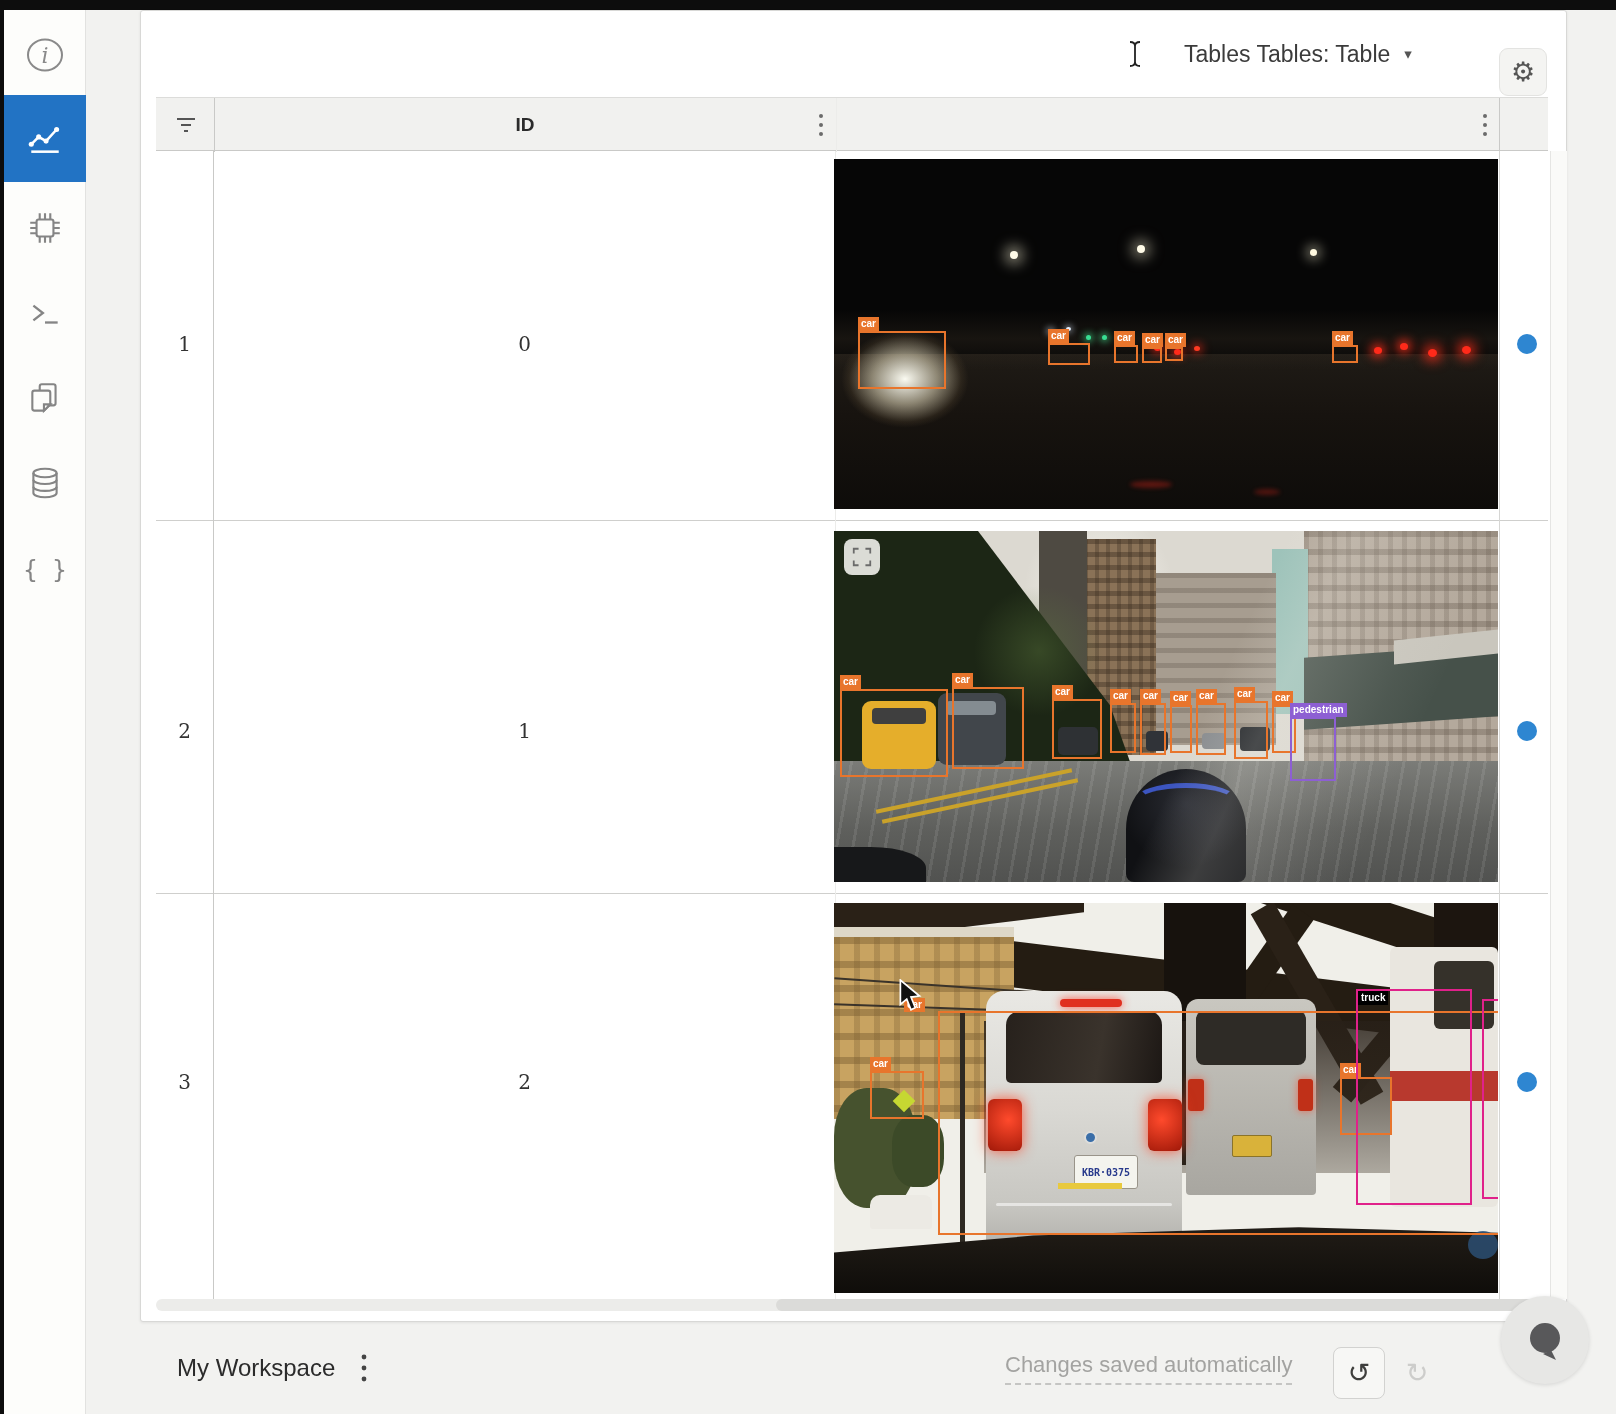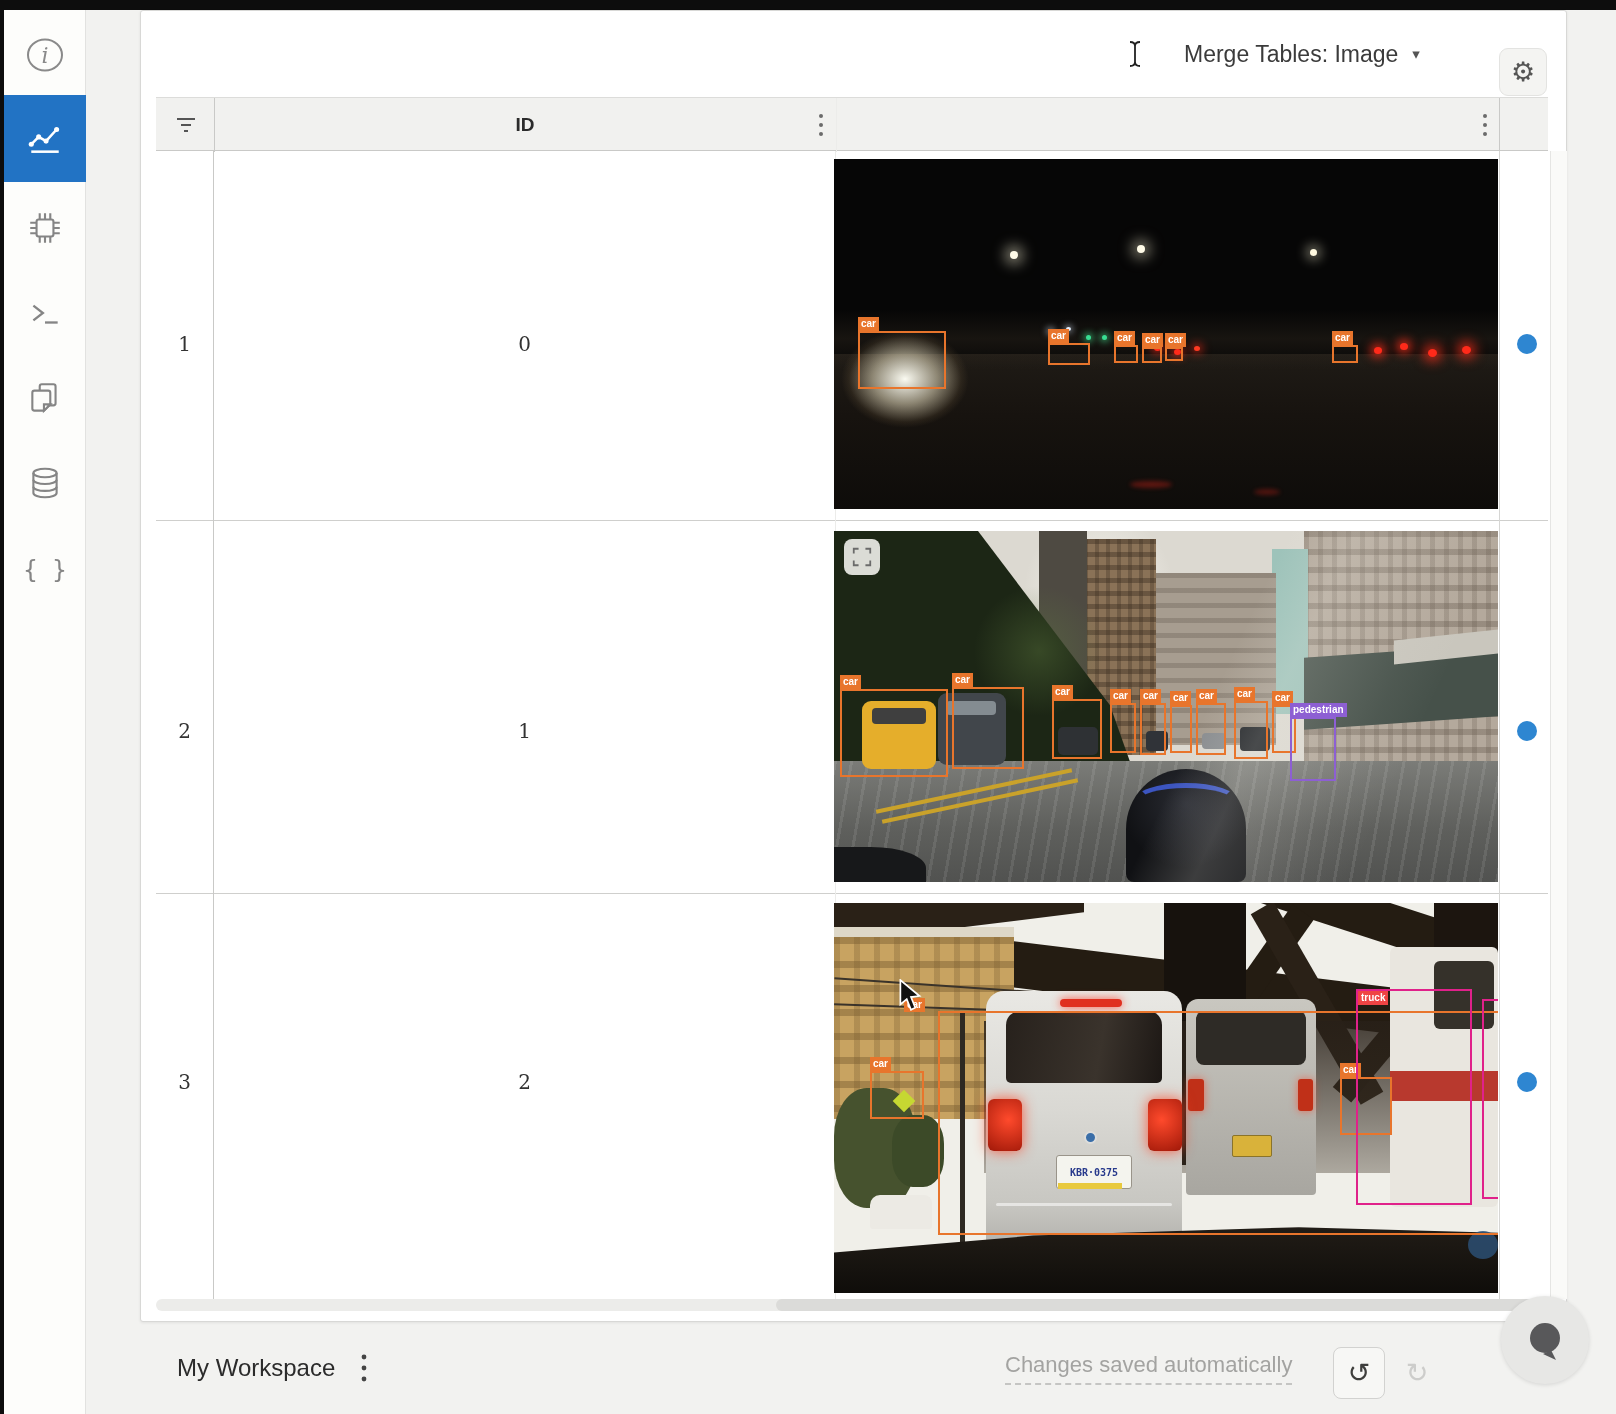--- a/index.html
+++ b/index.html
@@ -47,21 +47,21 @@
   #hthumb { left:620px; top:0; width:772px; height:12px; background:#dbdbd9; border-radius:6px; }
 
   
   .scene { position:absolute; left:693px; overflow:hidden; background:#060606; }
   .bbox { position:absolute; border:2px solid #e8752c; }
   .bbox-p { position:absolute; border:2px solid #8d5fd3; }
   .bbox-k { position:absolute; border:2px solid #e0218a; }
   .bl { position:absolute; height:14px; line-height:14px; padding:0 3px; font-size:10px; font-weight:bold;
         color:#fff; background:#e8752c; white-space:nowrap; }
   .bl-p { background:#8d5fd3; }
-  .bl-k { background:#ef4444; }
+  .bl-k { background:#000000; }
   .glow { position:absolute; border-radius:50%; }
 
   
   #ws-label { left:177px; top:1345px; height:46px; display:flex; align-items:center; font-size:24px; color:#2b2b2b; }
   #ws-kebab { left:352px; top:1348px; width:24px; height:40px; display:flex; align-items:center; justify-content:center; }
   #save-status { left:1005px; top:1352px; font-size:22px; color:#a3a3a1; border-bottom:2px dashed #c5c5c3; padding-bottom:5px; }
   .undo-btn { position:absolute; top:1347px; width:52px; height:52px; border-radius:8px;
               display:flex; align-items:center; justify-content:center; font-size:27px; }
   #undo { left:1333px; background:#f7f7f5; border:1px solid #d2d2d0; color:#3e3e3c; }
   #redo { left:1391px; color:#cdcdcb; }
@@ -125,21 +125,21 @@
   </div>
 </div>
 
 <div class="abs" id="card">
 
 
   <div class="abs" id="hdr-right">
     <svg width="18" height="30" viewBox="0 0 18 30" fill="none" stroke="#222" stroke-width="1.8">
       <path d="M4 3 c3 0 5 1 5 4 c0 -3 2 -4 5 -4 M4 27 c3 0 5 -1 5 -4 c0 3 2 4 5 4 M9 7 v16"></path>
     </svg>
-    <span id="merge-label">Merge Tables: Image</span>
+    <span id="merge-label">Tables Tables: Table</span>
     <span id="merge-caret">▾</span>
   </div>
   <div class="abs" id="gear-btn">
     <span>⚙</span>
   </div>
 
   <div class="abs" id="thead">
     <div class="abs" style="left:18px; top:16px;">
       <svg width="24" height="22" viewBox="0 0 24 22" stroke="#555" stroke-width="2" fill="none">
         <path d="M3 5 h18 M7 11 h10 M10 17 h4"></path>
@@ -303,21 +303,21 @@
     <div class="abs" style="left:354px; top:176px; width:16px; height:32px; background:#c03018; border-radius:3px; box-shadow:0 0 8px rgba(255,60,30,.6);"></div>
     <div class="abs" style="left:464px; top:176px; width:15px; height:32px; background:#c03018; border-radius:3px; box-shadow:0 0 8px rgba(255,60,30,.6);"></div>
     <div class="abs" style="left:398px; top:232px; width:40px; height:22px; background:#d9b23a; border:1px solid #8a732a; border-radius:2px;"></div>
 
     <div class="abs" style="left:152px; top:88px; width:196px; height:302px; background:linear-gradient(180deg,#e9e8e4,#d9d8d3 40%,#c8c7c2 70%,#9d9c98); border-radius:18px 18px 6px 6px;"></div>
     <div class="abs" style="left:172px; top:108px; width:156px; height:72px; background:linear-gradient(100deg,#27211c,#3a332c 60%,#1c1714); border-radius:14px 14px 5px 5px;"></div>
     <div class="abs" style="left:226px; top:96px; width:62px; height:8px; background:#e03020; border-radius:4px; box-shadow:0 0 10px rgba(255,50,30,.8);"></div>
     <div class="abs" style="left:154px; top:196px; width:34px; height:52px; background:radial-gradient(circle at 60% 40%,#ff4a2c,#a01808); border-radius:6px; box-shadow:0 0 14px rgba(255,60,30,.8);"></div>
     <div class="abs" style="left:314px; top:196px; width:34px; height:52px; background:radial-gradient(circle at 40% 40%,#ff4a2c,#a01808); border-radius:6px; box-shadow:0 0 14px rgba(255,60,30,.8);"></div>
     <div class="abs" style="left:250px; top:228px; width:13px; height:13px; background:#3a6ea8; border:2px solid #dddddb; border-radius:50%;"></div>
-    <div class="abs" style="left:222px; top:252px; width:76px; height:34px; background:#f4f4ee; border:1px solid #99948a; border-radius:3px; display:flex; align-items:center; justify-content:center; font-family:'DejaVu Sans Mono',monospace; font-size:10px; font-weight:bold; color:#283a8c;">KBR·0375</div>
+    <div class="abs" style="left:240px; top:252px; width:64px; height:34px; background:#f4f4ee; border:1px solid #99948a; border-radius:3px; display:flex; align-items:center; justify-content:center; font-family:'DejaVu Sans Mono',monospace; font-size:10px; font-weight:bold; color:#283a8c;">KBR·0375</div>
     <div class="abs" style="left:224px; top:280px; width:64px; height:6px; background:#e8c93e;"></div>
     <div class="abs" style="left:162px; top:300px; width:176px; height:3px; background:rgba(255,255,255,.55); border-radius:2px;"></div>
 
     <div class="abs" style="left:0; top:320px; width:664px; height:70px; background:linear-gradient(180deg,#221d17,#0f0d0a); clip-path:polygon(0 100%,0 42%,30% 18%,70% 6%,100% 14%,100% 100%);"></div>
     <div class="glow" style="left:634px; top:328px; width:30px; height:28px; background:#2b4f73; opacity:.85;"></div>
 
     <div class="bbox" style="left:104px; top:108px; width:600px; height:224px;"></div>
     <div class="bl" style="left:70px; top:95px;">car</div>
     <div class="bbox" style="left:36px; top:168px; width:54px; height:48px;"></div>
     <div class="bl" style="left:36px; top:154px;">car</div>

